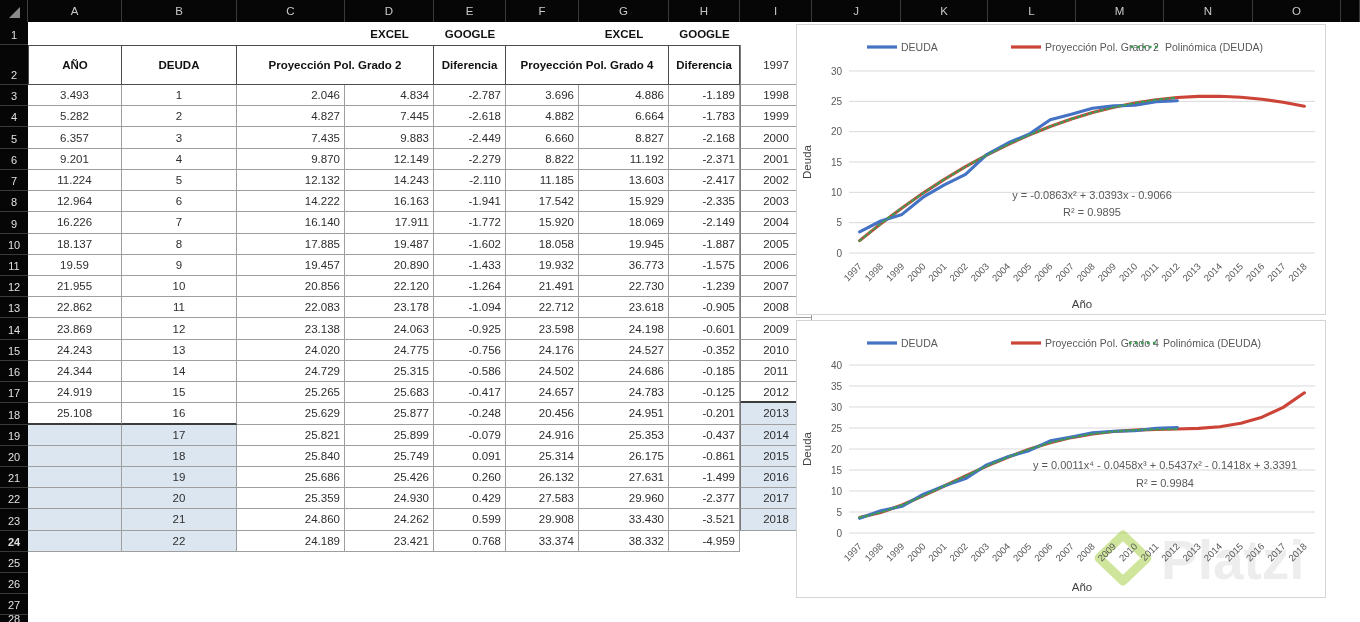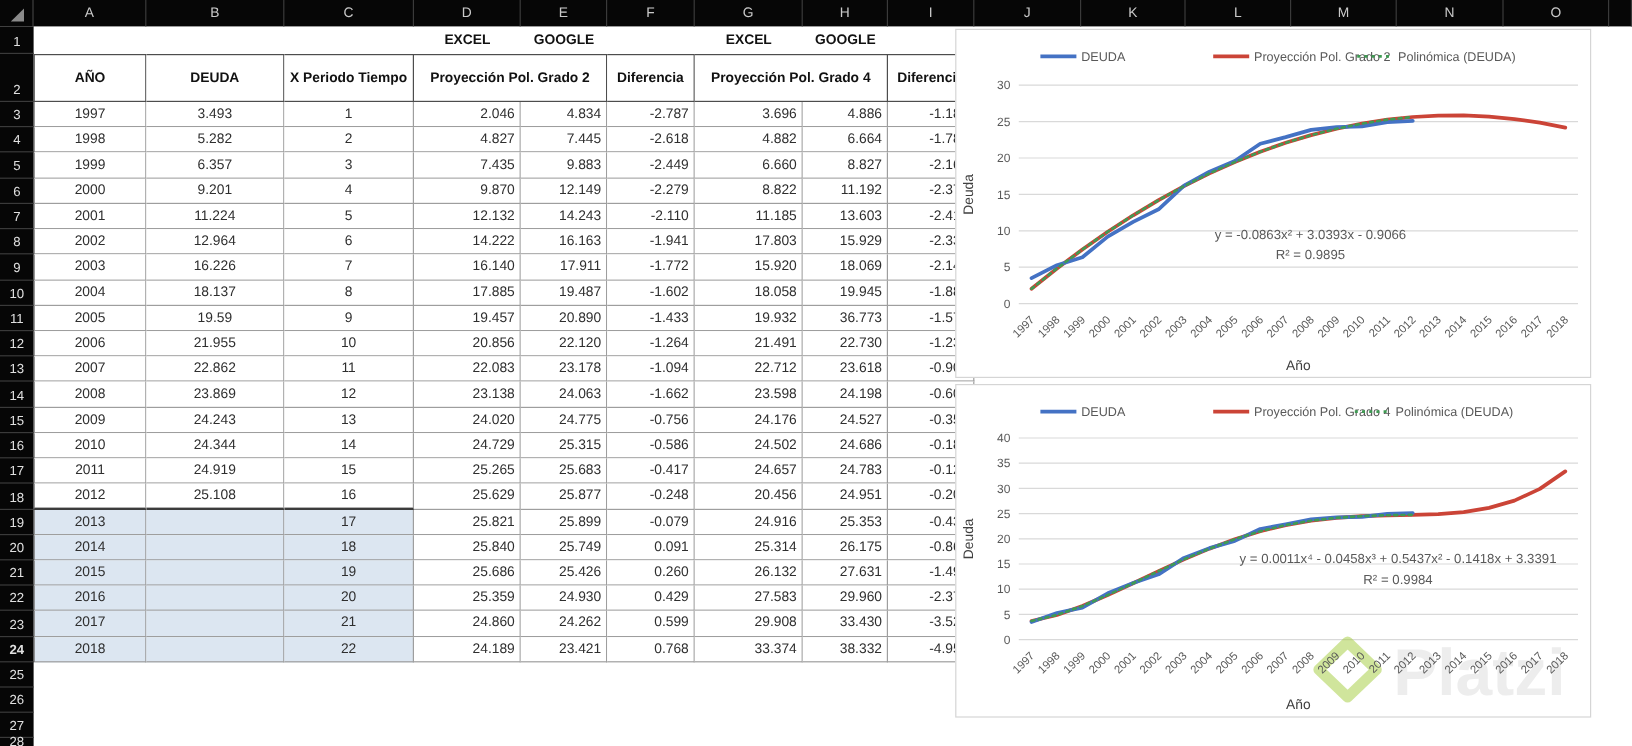--- a/index.html
+++ b/index.html
@@ -96,21 +96,20 @@
         <div class="cell free"></div>
         <div class="cell free"></div>
         <div class="cell free">EXCEL</div>
         <div class="cell free">GOOGLE</div>
         <div class="cell free"></div>
         <div class="cell free">EXCEL</div>
         <div class="cell free">GOOGLE</div>
         <div class="cell free"></div>
         <div class="cell hdr first">AÑO</div>
         <div class="cell hdr">DEUDA</div>
-        <div class="cell hdr">X Periodo Tiempo</div>
         <div class="cell hdr" style="grid-column: span 2;">Proyección Pol. Grado 2</div>
         <div class="cell hdr">Diferencia</div>
         <div class="cell hdr" style="grid-column: span 2;">Proyección Pol. Grado 4</div>
         <div class="cell hdr">Diferencia</div>
         <div class="cell dcell c-center first">1997</div>
         <div class="cell dcell c-center">3.493</div>
         <div class="cell dcell c-center">1</div>
         <div class="cell dcell c-num">2.046</div>
         <div class="cell dcell c-num">4.834</div>
         <div class="cell dcell c-num">-2.787</div>
@@ -152,21 +151,21 @@
         <div class="cell dcell c-num">-2.110</div>
         <div class="cell dcell c-num">11.185</div>
         <div class="cell dcell c-num">13.603</div>
         <div class="cell dcell c-num">-2.417</div>
         <div class="cell dcell c-center first">2002</div>
         <div class="cell dcell c-center">12.964</div>
         <div class="cell dcell c-center">6</div>
         <div class="cell dcell c-num">14.222</div>
         <div class="cell dcell c-num">16.163</div>
         <div class="cell dcell c-num">-1.941</div>
-        <div class="cell dcell c-num">17.803</div>
+        <div class="cell dcell c-num">17.542</div>
         <div class="cell dcell c-num">15.929</div>
         <div class="cell dcell c-num">-2.335</div>
         <div class="cell dcell c-center first">2003</div>
         <div class="cell dcell c-center">16.226</div>
         <div class="cell dcell c-center">7</div>
         <div class="cell dcell c-num">16.140</div>
         <div class="cell dcell c-num">17.911</div>
         <div class="cell dcell c-num">-1.772</div>
         <div class="cell dcell c-num">15.920</div>
         <div class="cell dcell c-num">18.069</div>
@@ -205,21 +204,21 @@
         <div class="cell dcell c-num">23.178</div>
         <div class="cell dcell c-num">-1.094</div>
         <div class="cell dcell c-num">22.712</div>
         <div class="cell dcell c-num">23.618</div>
         <div class="cell dcell c-num">-0.905</div>
         <div class="cell dcell c-center first">2008</div>
         <div class="cell dcell c-center">23.869</div>
         <div class="cell dcell c-center">12</div>
         <div class="cell dcell c-num">23.138</div>
         <div class="cell dcell c-num">24.063</div>
-        <div class="cell dcell c-num">-1.662</div>
+        <div class="cell dcell c-num">-0.925</div>
         <div class="cell dcell c-num">23.598</div>
         <div class="cell dcell c-num">24.198</div>
         <div class="cell dcell c-num">-0.601</div>
         <div class="cell dcell c-center first">2009</div>
         <div class="cell dcell c-center">24.243</div>
         <div class="cell dcell c-center">13</div>
         <div class="cell dcell c-num">24.020</div>
         <div class="cell dcell c-num">24.775</div>
         <div class="cell dcell c-num">-0.756</div>
         <div class="cell dcell c-num">24.176</div>

